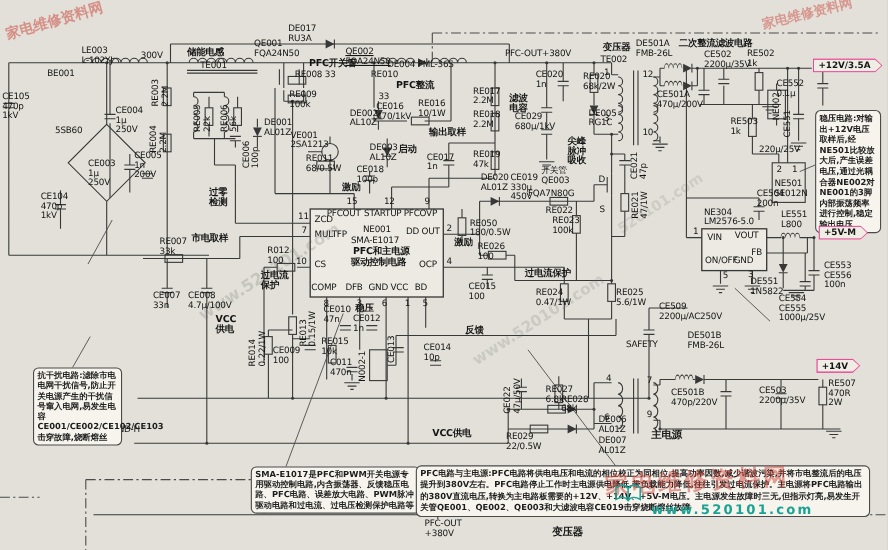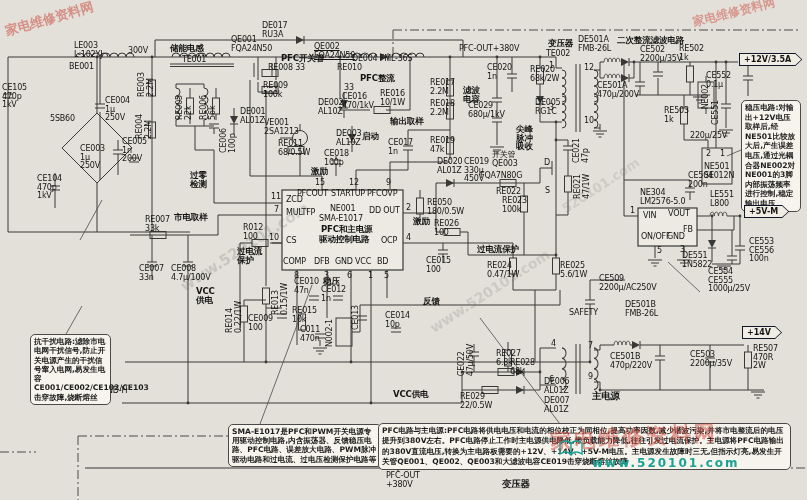--- a/index.html
+++ b/index.html
@@ -5,21 +5,21 @@
   html,body{margin:0;padding:0;background:#cfcdc6}
   #stage{position:relative;width:807px;height:500px;background:#e2e0d8;overflow:hidden;
          font-family:"DejaVu Sans","Liberation Sans",sans-serif;color:#151515}
   svg.wires{position:absolute;left:0;top:0;z-index:1}
   .lb{position:absolute;font-size:8px;line-height:8.6px;white-space:pre;z-index:5;letter-spacing:-0.2px}
   .lb.b{font-weight:700;font-size:8.6px}
   .lb.v{writing-mode:vertical-rl;transform:rotate(180deg)}
   .callout{position:absolute;background:#f6f4ec;border:1px solid #4a4a4a;border-radius:5px;
            padding:2px 3px;font-size:7.6px;line-height:9.4px;font-weight:700;color:#1d1d1d;z-index:6}
   .flag{position:absolute;z-index:6;clip-path:polygon(0 0,calc(100% - 7px) 0,100% 50%,calc(100% - 7px) 100%,0 100%);
-        background:#0f172a;padding:1px}
+        background:#ec4899;padding:1px}
   .flag>span{display:block;clip-path:polygon(0 0,calc(100% - 6px) 0,100% 50%,calc(100% - 6px) 100%,0 100%);
         background:#efede4;font-size:8px;font-weight:700;line-height:11px;padding:0 10px 0 4px;white-space:nowrap}
   .wm{position:absolute;font-weight:700;pointer-events:none;white-space:nowrap}
   .wm-tl{left:4px;top:10px;font-size:13px;transform:rotate(-16deg);color:rgba(201,62,53,.5);z-index:4}
   .wm-tr{left:692px;top:4px;font-size:12px;transform:rotate(-14deg);color:rgba(201,62,53,.45);z-index:4}
   .wm-br{left:550px;top:423px;font-size:21px;letter-spacing:3px;transform:rotate(-3deg);
          color:rgba(206,66,56,.5);z-index:7}
   .wm-url{left:592px;top:456px;font-size:12px;letter-spacing:2px;color:#1aa395;z-index:7}
   .wm-d1{left:170px;top:238px;font-size:15px;transform:rotate(-33deg);color:rgba(100,100,100,.22);z-index:2}
   .wm-d2{left:420px;top:283px;font-size:14px;transform:rotate(-33deg);color:rgba(100,100,100,.18);z-index:2}
@@ -313,21 +313,21 @@
   <div class="wm wm-d2">www.520101.com</div>
   <div class="wm wm-d3">520101.com</div>
   <svg class="book" width="26" height="18">
     <path d="M2 3 C7 0 11 1 13 4 C15 1 19 0 24 3 V14 C19 11 15 12 13 15 C11 12 7 11 2 14 Z M13 4 V15" fill="none" stroke="#1aa395" stroke-width="1.4"></path>
   </svg>
 
   <div id="labels">
       <span class="lb" style="left: 2px; top: 84px;">CE105
 470p
 1kV</span>
-      <span class="lb" style="left: 58px; top: 63px; padding-left: 11px;">BE001</span>
+      <span class="lb" style="left: 32px; top: 63px; padding-left: 11px;">BE001</span>
       <span class="lb" style="left: 74px; top: 42px;">LE003
 L-102YJ</span>
       <span class="lb" style="left: 128px; top: 47px;">300V</span>
       <span class="lb b" style="left: 170px; top: 44px;">储能电感</span>
       <span class="lb" style="left: 182px; top: 56px;">TE001</span>
       <span class="lb" style="left: 231px; top: 36px;">QE001
 FQA24N50</span>
       <span class="lb b" style="left: 281px; top: 54px;">PFC开关管</span>
       <span class="lb" style="left: 314px; top: 43px; text-decoration: underline;">QE002
 FQA24N50</span>

